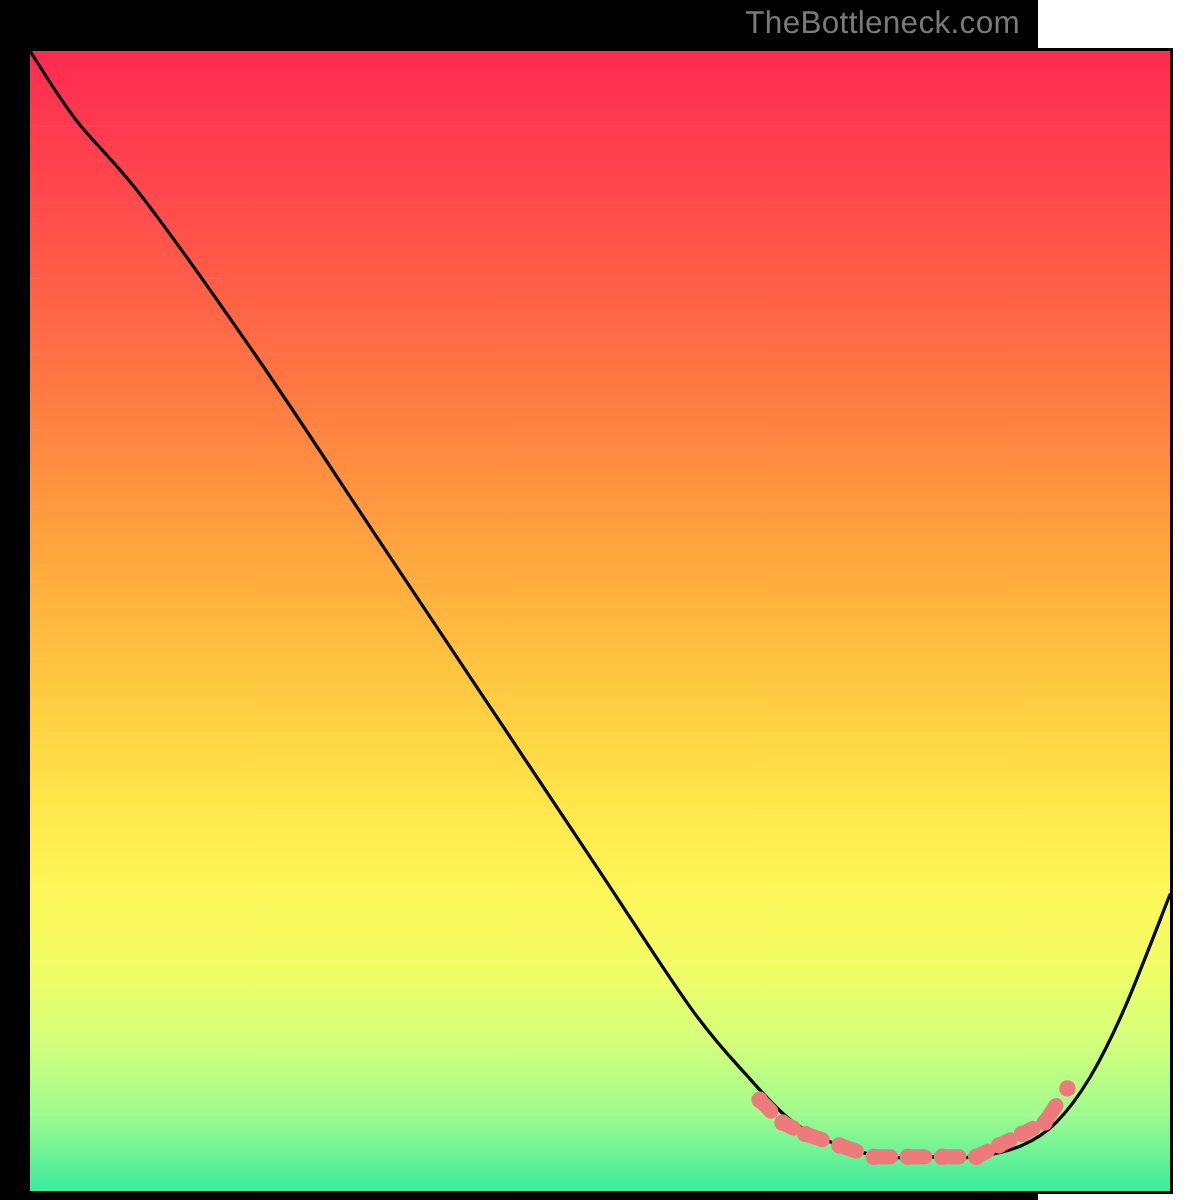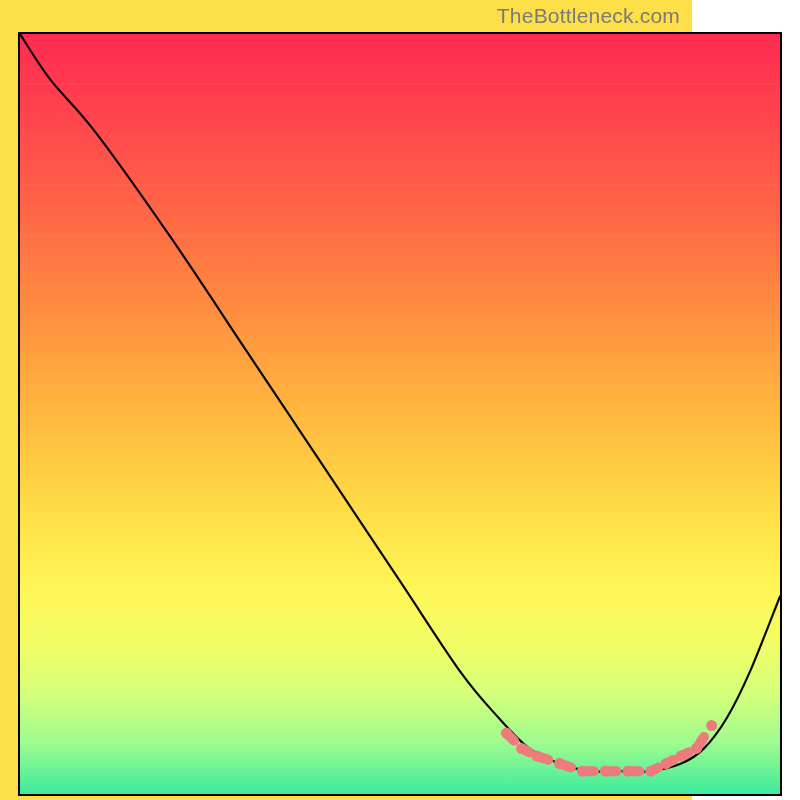--- a/index.html
+++ b/index.html
@@ -7,21 +7,21 @@
     padding: 0;
     width: 800px;
     height: 800px;
     overflow: hidden;
     font-family: Arial, Helvetica, sans-serif;
   }
   .outer {
     position: relative;
     width: 692px;
     height: 800px;
-    background: #fde047;
+    background: #000000;
   }
   .watermark {
     position: absolute;
     top: 4px;
     right: 12px;
     font-size: 21px;
     color: #7a7a7a;
     font-weight: 500;
     letter-spacing: 0.2px;
   }

